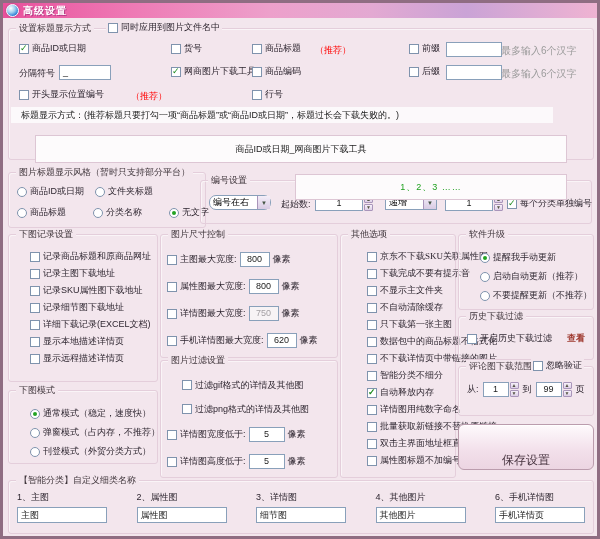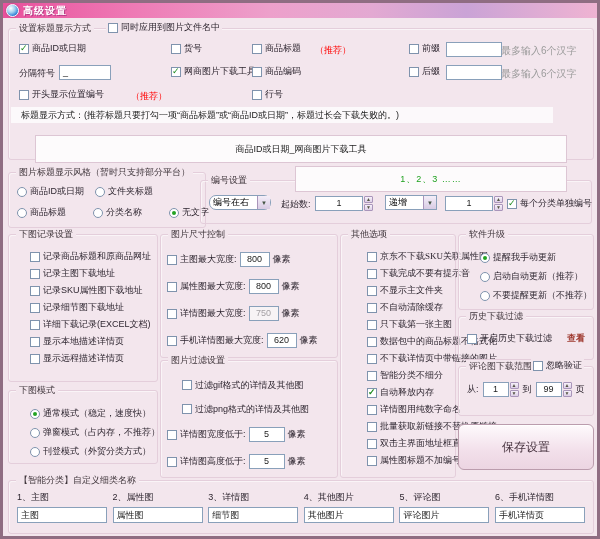--- a/index.html
+++ b/index.html
@@ -30,30 +30,30 @@
     display:flex;align-items:center;justify-content:center;border-radius:1px;}
   .sel{display:inline-flex;align-items:center;background:#fff;border:1px solid #89a0ba;height:15px;font-size:9px;padding-left:3px;box-sizing:border-box;cursor:pointer;}
   .sel .txt{flex:1;white-space:nowrap;}
   .sel .arr{width:12px;align-self:stretch;background:linear-gradient(#f4eef8,#d8cbe4);border-left:1px solid #a995ba;
     display:flex;align-items:center;justify-content:center;font-size:6px;color:#454;}
   .red{color:#ff0000;font-size:9px;white-space:nowrap;}
   .hint{color:#9b9b9b;font-size:10px;white-space:nowrap;}
   .lab{font-size:9px;color:#2e2630;white-space:nowrap;}
   .note{position:absolute;background:#fcf9fb;font-size:9px;color:#222;line-height:16px;padding-left:10px;white-space:nowrap;overflow:hidden;}
   .pvbox{position:absolute;background:#fdfbfc;border:1px solid #ddc6d4;font-size:9px;color:#222;display:flex;align-items:center;justify-content:center;z-index:5;}
-  .green{color:#1fa11f;letter-spacing:1px;}
+  .green{color:#1fa11f;letter-spacing:1px;margin-top:8px;}
   .vlist{display:flex;flex-direction:column;padding:13px 0 0 7px;margin-left:14px;}
   .vlist .cb{height:17px;}
   .vlist .rb{height:19px;}
   .hrow{display:flex;align-items:center;gap:3px;height:27px;padding-left:6px;font-size:9px;white-space:nowrap;}
   .hpad{padding-top:11px;}
   .link{font-size:9px;color:#9e382e;font-weight:bold;cursor:pointer;white-space:nowrap;}
   .savebtn{position:absolute;left:458px;top:424px;width:134px;height:44px;border-radius:6px;cursor:pointer;
     background:linear-gradient(#fefafc,#f2dfea 60%,#ecd5e2);border:1px solid #bb9cad;box-shadow:inset 0 1px 0 #fff;
-    font-size:12px;color:#46323e;display:flex;align-items:center;justify-content:center;}
+    font-size:12px;color:#46323e;display:flex;align-items:flex-end;justify-content:center;}
   .smartcols{display:flex;justify-content:space-between;padding:10px 8px 0 8px;}
   .scol{display:flex;flex-direction:column;gap:3px;width:90px;}
   .scol .tibox{text-align:left;padding-left:3px;height:14px;line-height:14px;}
   .legendline{position:absolute;top:-8px;background:#f3e6ed;padding:0 2px;}
 </style>
 </head>
 <body>
 
 <div class="win">
   <div class="frame"></div>
@@ -478,24 +478,20 @@
         <div class="scol">
           <span class="lab">3、详情图</span>
           <span class="tibox">细节图</span>
         </div>
 
         <div class="scol">
           <span class="lab">4、其他图片</span>
           <span class="tibox">其他图片</span>
         </div>
 
-        <div class="scol">
-          <span class="lab">5、评论图</span>
-          <span class="tibox">评论图片</span>
-        </div>
 
         <div class="scol">
           <span class="lab">6、手机详情图</span>
           <span class="tibox">手机详情页</span>
         </div>
       </div>
   </div>
 </div>
 
 </body></html>

